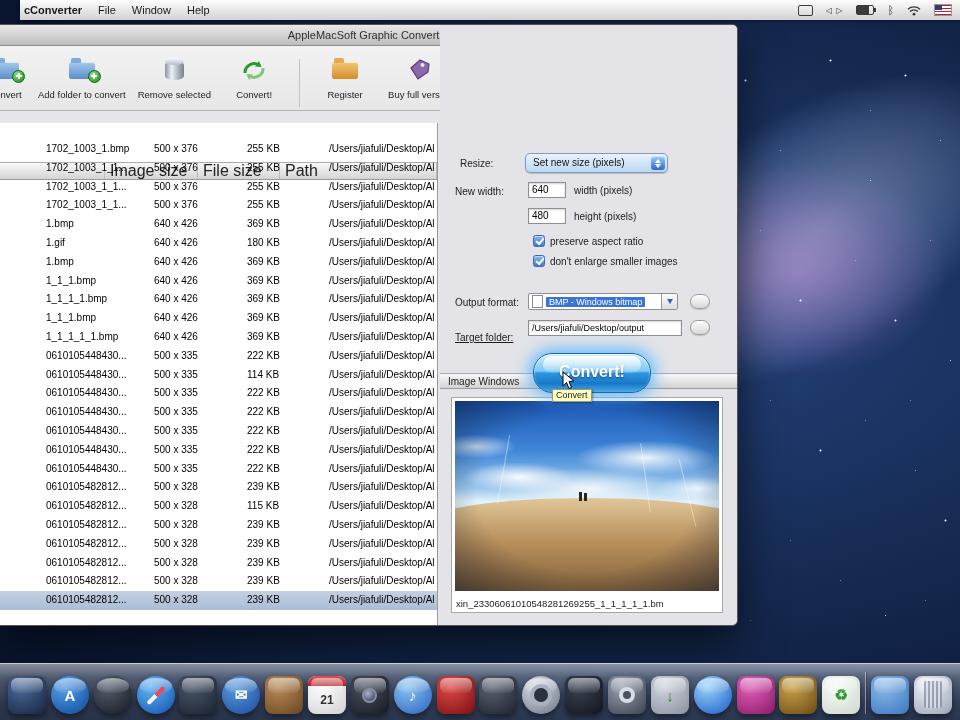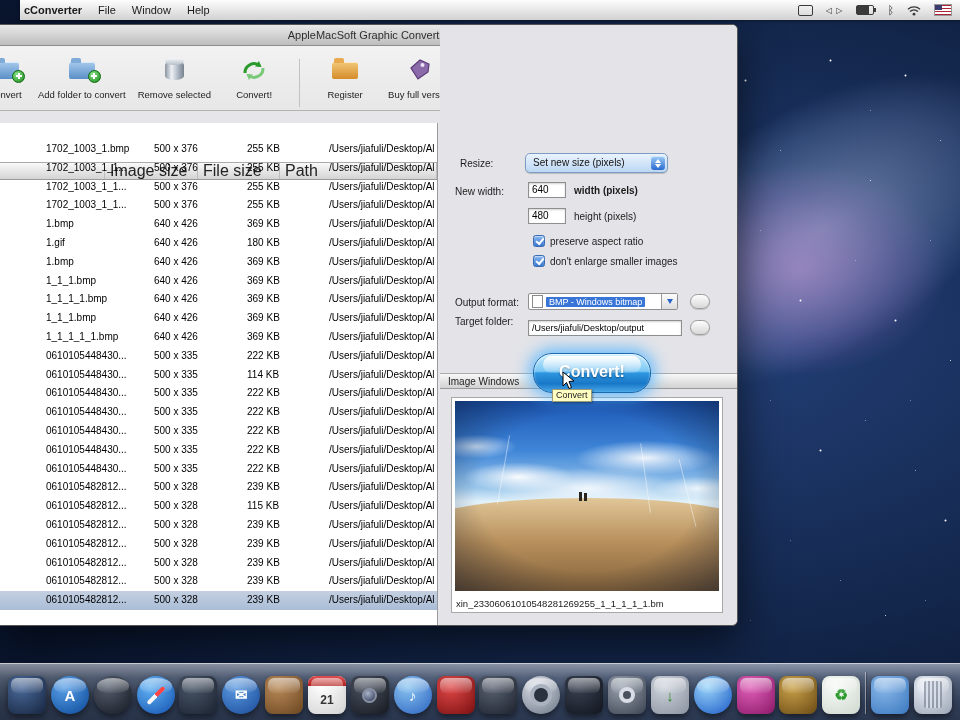--- a/index.html
+++ b/index.html
@@ -425,40 +425,40 @@
       <div class="popup" style="left:85px;top:128px;width:143px;">
         <span>Set new size (pixels)</span>
         <span class="pop-arrows">
             <i class="tri-up"></i>
             <i class="tri-down"></i>
           </span>
       </div>
 
       <span class="lbl" style="left:15px;top:161px;">New width:</span>
       <div class="tfield" style="left:88px;top:157px;width:38px;">640</div>
-      <span class="lbl" style="left:134px;top:160px;font-weight:bold;">width  (pixels)</span>
+      <span class="lbl" style="left:134px;top:160px;">width  (pixels)</span>
       <div class="tfield" style="left:88px;top:183px;width:38px;">480</div>
       <span class="lbl" style="left:134px;top:186px;">height (pixels)</span>
 
       <span class="cb" style="left:93px;top:210px;"></span>
       <span class="lbl" style="left:110px;top:211px;">preserve aspect ratio</span>
       <span class="cb" style="left:93px;top:230px;"></span>
       <span class="lbl" style="left:110px;top:231px;">don't enlarge smaller images</span>
 
       <span class="lbl" style="left:15px;top:272px;">Output format:</span>
       <div class="combo" style="left:88px;top:268px;width:150px;">
         <span class="doc-ic"></span>
         <span class="sel-text">BMP - Windows bitmap</span>
         <span class="combo-split">
             <i></i>
           </span>
       </div>
       <span class="mini-btn" style="left:250px;top:269px;"></span>
 
-      <span class="lbl" style="left:15px;top:291px;">Target folder:</span>
+      <span class="lbl" style="left:15px;top:307px;text-decoration:underline;">Target folder:</span>
       <div class="tfield" style="left:88px;top:295px;width:154px;font-size:9px;">/Users/jiafuli/Desktop/output</div>
       <span class="mini-btn" style="left:250px;top:295px;"></span>
 
       <div class="convert-big">Convert!</div>
       <span class="cursor">
         <svg width="13" height="19" viewBox="0 0 13 19">
           <path d="M1 1 L1 15 L4.5 11.5 L7 17.5 L9.5 16.5 L7 10.5 L12 10 Z" fill="#fff" stroke="#000" stroke-width="1"></path>
         </svg>
       </span>
       <span class="tooltip">Convert</span>

